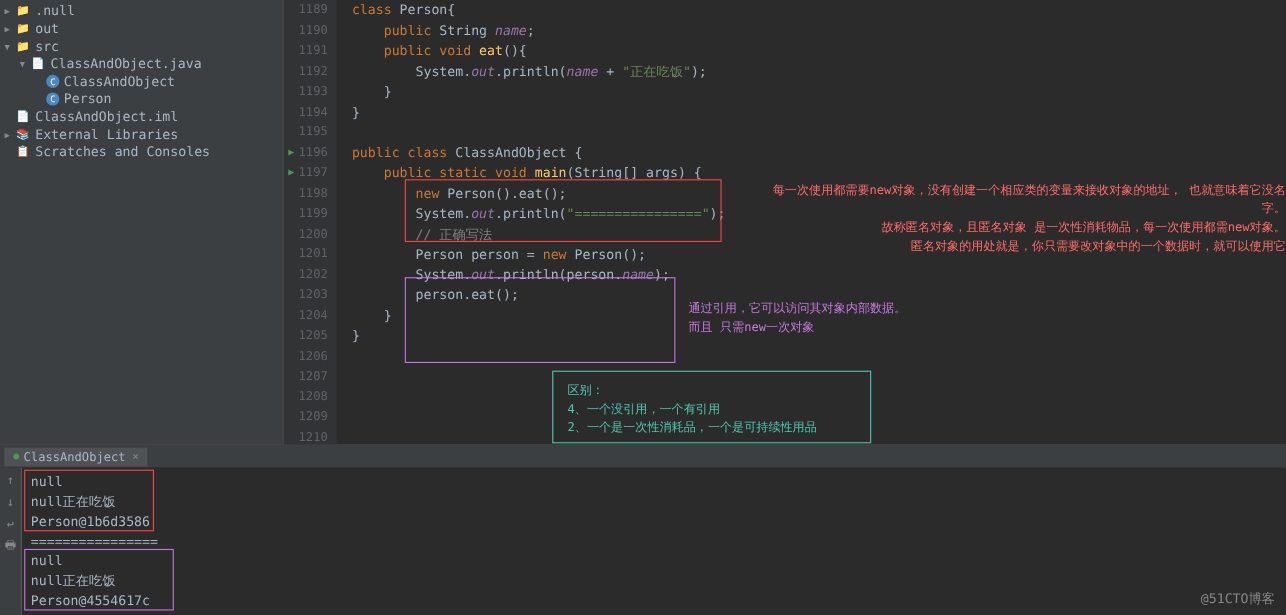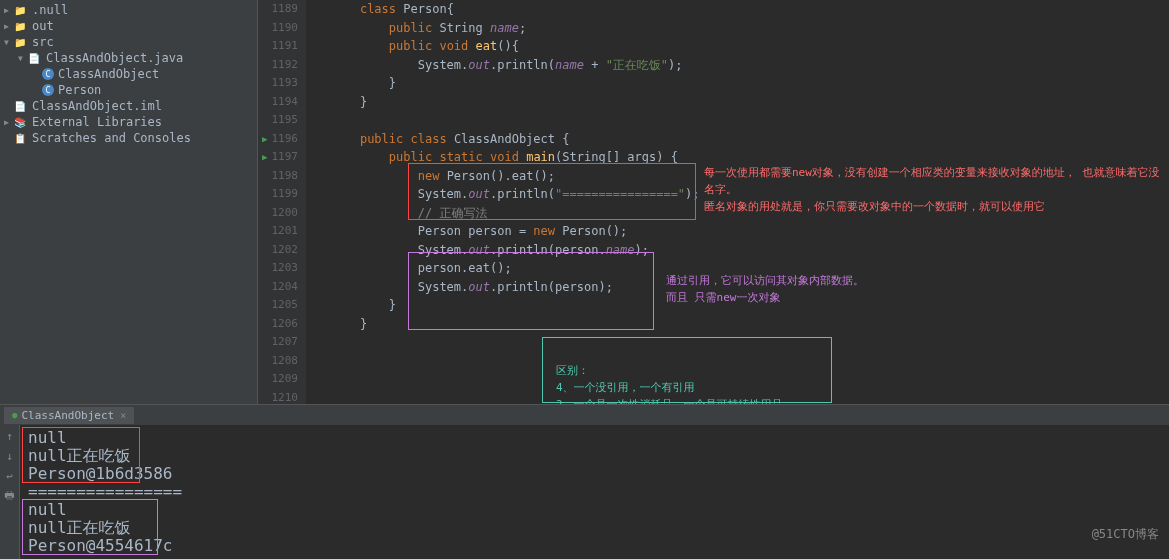--- a/index.html
+++ b/index.html
@@ -62,21 +62,20 @@
       height: 12px; 
       font-size: 8px; 
     }
     .lib-icon { color: #cc7832; }
     
     .editor {
       flex: 1;
       display: flex;
       background: #2b2b2b;
       position: relative;
-      gap: 40px;
     }
     .gutter {
       background: #313335;
       color: #606366;
       text-align: right;
       padding: 0 8px 0 4px;
       user-select: none;
       font-size: 11px;
     }
     .gutter-line {
@@ -121,21 +120,21 @@
     .teal-box { border-color: #4ec9b0; }
     
     .annotation-text {
       position: absolute;
       font-size: 11px;
       line-height: 17px;
       pointer-events: none;
     }
     .red-text { color: #ff6b6b; }
     .purple-text { color: #c678dd; }
-    .teal-text { color: #4ec9b0; margin-top: 16px; }
+    .teal-text { color: #4ec9b0; }
     
     .bottom-panel {
       height: 155px;
       background: #2b2b2b;
       border-top: 1px solid #555;
       display: flex;
       flex-direction: column;
     }
     .panel-tabs {
       height: 22px;
@@ -175,30 +174,30 @@
       color: #888;
       font-size: 11px;
       display: flex;
       align-items: center;
       justify-content: center;
       cursor: pointer;
     }
     .console-text {
       flex: 1;
       padding: 4px 8px;
-      font-size: 16px;
+      font-size: 12px;
       position: relative;
     }
     .console-line {
       height: 18px;
       line-height: 18px;
     }
     .watermark {
       position: absolute;
-      bottom: 16px;
+      bottom: 6px;
       right: 10px;
       color: #888;
       font-size: 12px;
       margin-left: 48px;
     }
   </style>
 </head>
 <body>
 
 <div class="main-area">
@@ -330,32 +329,32 @@
       <div class="code-line">}</div>
       <div class="code-line"></div>
       <div class="code-line"><span class="kw">public</span> <span class="kw">class</span> <span>ClassAndObject</span> {</div>
       <div class="code-line">    <span class="kw">public</span> <span class="kw">static</span> <span class="kw">void</span> <span class="method">main</span>(<span>String</span>[] <span>args</span>) {</div>
       <div class="code-line">        <span class="kw">new</span> <span>Person</span>().<span>eat</span>();</div>
       <div class="code-line">        <span>System</span>.<span class="static-field">out</span>.<span>println</span>(<span class="str">"================"</span>);</div>
       <div class="code-line">        <span class="comment">// 正确写法</span></div>
       <div class="code-line">        <span>Person</span> <span>person</span> = <span class="kw">new</span> <span>Person</span>();</div>
       <div class="code-line">        <span>System</span>.<span class="static-field">out</span>.<span>println</span>(<span>person</span>.<span class="field">name</span>);</div>
       <div class="code-line">        <span>person</span>.<span>eat</span>();</div>
-      <div class="code-line">        <span>System</span>.<span class="static-field">out</span>.<span>println</span>(<span>person</span>);</div>
       <div class="code-line">    }</div>
       <div class="code-line">}</div>
       <div class="code-line"></div>
       <div class="code-line"></div>
 
       <div class="annotation-box red-box" style="left:62px; top:163px; width:288px; height:57px;"></div>
       <div class="annotation-box purple-box" style="left:62px; top:252px; width:246px; height:78px;"></div>
       <div class="annotation-box teal-box" style="left:196px; top:337px; width:290px; height:66px;"></div>
 
-      <div class="annotation-text red-text" style="left:358px; top:164px;">
+      <div class="annotation-text red-text" style="left:376px; top:164px;text-align:right;">
         <div>每一次使用都需要new对象，没有创建一个相应类的变量来接收对象的地址， 也就意味着它没名字。</div>
+        <div>故称匿名对象，且匿名对象 是一次性消耗物品，每一次使用都需new对象。</div>
         <div>匿名对象的用处就是，你只需要改对象中的一个数据时，就可以使用它</div>
       </div>
       <div class="annotation-text purple-text" style="left:320px; top:272px;">
         <div>通过引用，它可以访问其对象内部数据。</div>
         <div>而且 只需new一次对象</div>
       </div>
       <div class="annotation-text teal-text" style="left:210px; top:346px;">
         <div>区别：</div>
         <div>4、一个没引用，一个有引用</div>
         <div>2、一个是一次性消耗品，一个是可持续性用品</div>

